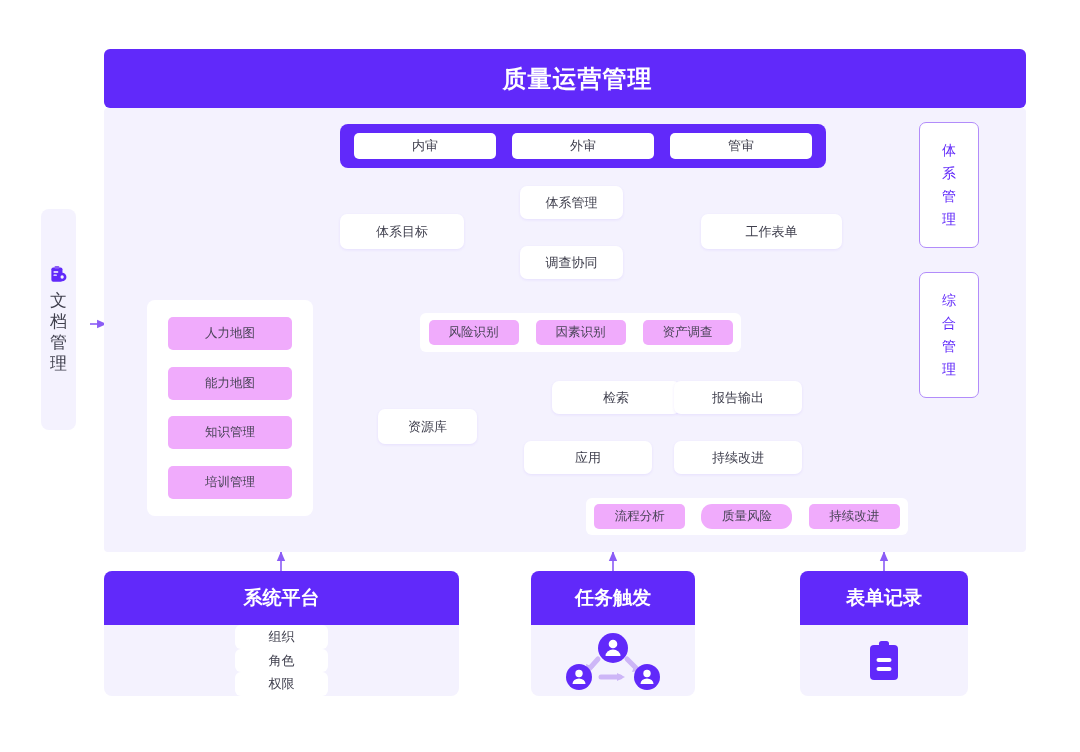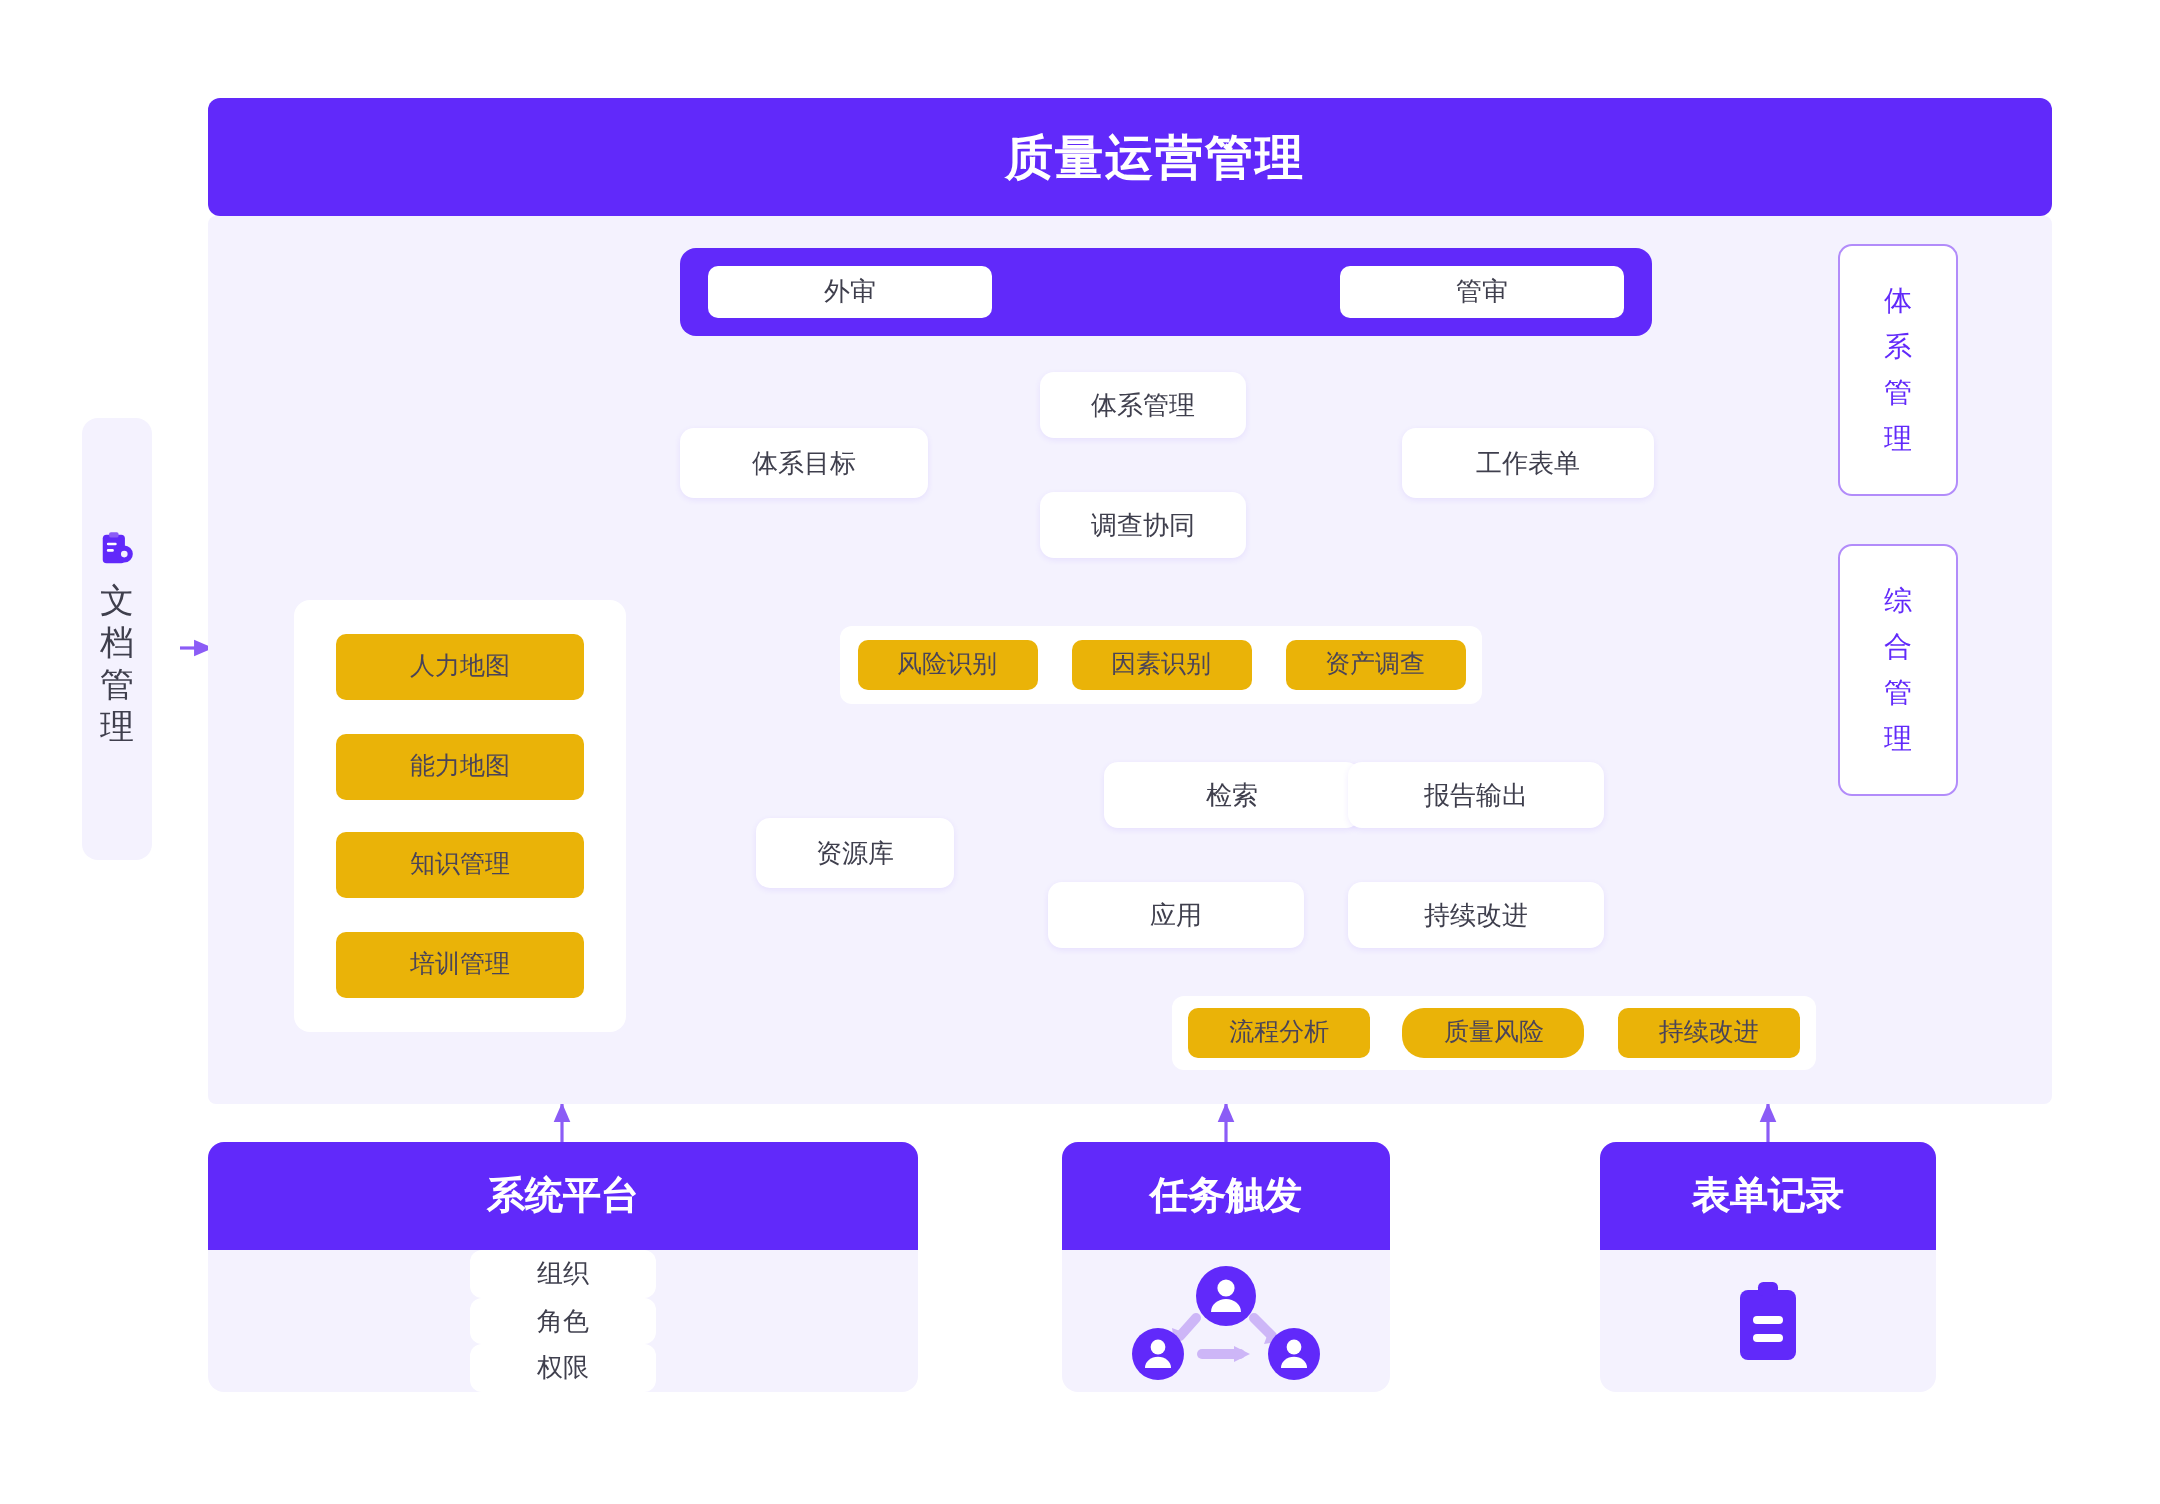--- a/index.html
+++ b/index.html
@@ -24,21 +24,21 @@
   .panel{
     background:#f4f2fe;
     border-radius:4px;
   }
   .white-card{
     background:#ffffff;border-radius:7px;
     box-shadow:0 1px 3px rgba(98,41,250,.09);
     font-size:13px;color:#3f3f4d;
   }
   .chip{
-    background:#eab308;border-radius:5px;
+    background:#f0abfc;border-radius:5px;
     font-size:12.5px;color:#4a4458;
   }
   .audit-bar{
     background:#6129fa;border-radius:8px;
     display:flex;align-items:center;justify-content:space-between;
     padding:0 14px;
   }
   .audit-pill{
     background:#ffffff;border-radius:5px;
     height:26px;width:142px;
@@ -141,37 +141,40 @@
 
   <div class="abs side-box" style="left:919px;top:122px;width:60px;height:126px;">
     <span>体系管理</span>
   </div>
   <div class="abs side-box" style="left:919px;top:272px;width:60px;height:126px;">
     <span>综合管理</span>
   </div>
 
   <div class="abs audit-bar" style="left:340px;top:124px;width:486px;height:44px;">
     <div class="audit-pill center">
+      <span>内审</span>
+    </div>
+    <div class="audit-pill center">
       <span>外审</span>
     </div>
     <div class="audit-pill center">
       <span>管审</span>
     </div>
   </div>
 
   <div class="abs white-card center" style="left:340px;top:214px;width:124px;height:35px;">
     <span>体系目标</span>
   </div>
   <div class="abs white-card center" style="left:520px;top:186px;width:103px;height:33px;">
     <span>体系管理</span>
   </div>
   <div class="abs white-card center" style="left:520px;top:246px;width:103px;height:33px;">
     <span>调查协同</span>
   </div>
-  <div class="abs white-card center" style="left:701px;top:214px;width:126px;height:35px;">
+  <div class="abs white-card center" style="left:701px;top:214px;width:141px;height:35px;">
     <span>工作表单</span>
   </div>
 
   <div class="abs group-box2" style="left:420px;top:313px;width:321px;height:39px;display:flex;align-items:center;justify-content:space-around;">
     <div class="chip center" style="width:90px;height:25px;">
       <span>风险识别</span>
     </div>
     <div class="chip center" style="width:90px;height:25px;">
       <span>因素识别</span>
     </div>

